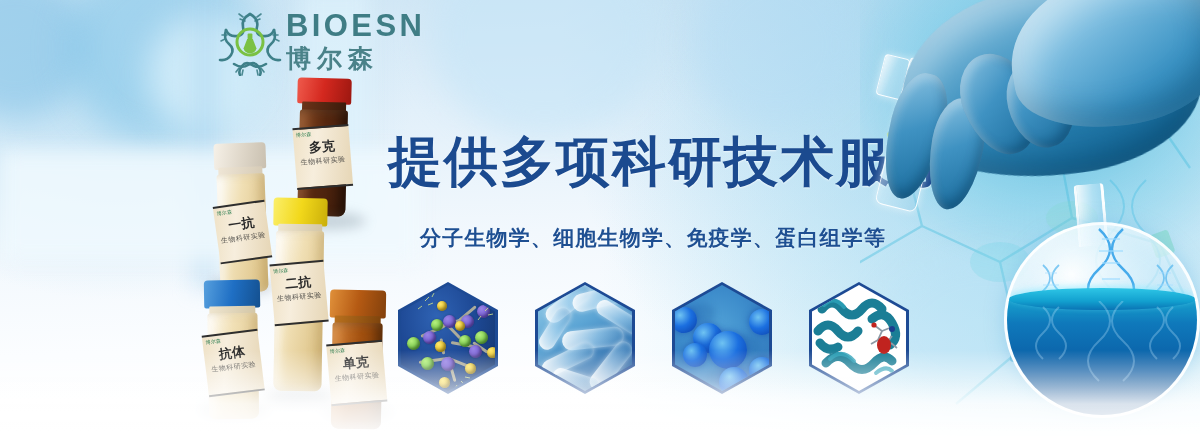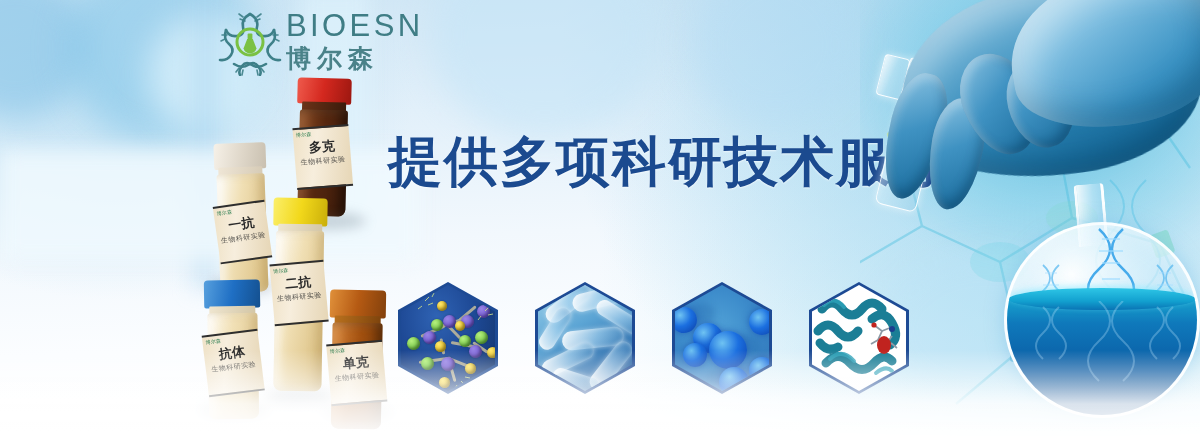--- a/index.html
+++ b/index.html
@@ -39,21 +39,21 @@
     position:absolute; right:-40px; top:-60px; width:400px; height:330px;
     background:radial-gradient(ellipse at 55% 45%, rgba(24,158,200,.55) 0%, rgba(70,190,222,.28) 45%, rgba(255,255,255,0) 72%);
     filter:blur(6px);
   }
 
   
   #logo{ position:absolute; left:216px; top:6px; width:200px; height:74px; }
   .logo-mark{ position:absolute; left:0; top:2px; width:68px; height:68px; }
   .logo-text{ position:absolute; left:70px; top:4px; }
   .logo-en{
-    font-size:31px; font-weight:normal; letter-spacing:3.4px;
+    font-size:31px; font-weight:bold; letter-spacing:3.4px;
     color:#3f7d85; line-height:32px; font-family:"Liberation Sans",sans-serif;
   }
   .logo-cn{
     font-size:25px; font-weight:bold; letter-spacing:6px;
     color:#4a8289; line-height:30px; margin-top:2px;
     font-family:"DejaVu Sans",sans-serif;
   }
 
   
   #headline{
@@ -251,20 +251,21 @@
         </g>
       </svg>
     </div>
     <div class="logo-text">
       <div class="logo-en">BIOESN</div>
       <div class="logo-cn">博尔森</div>
     </div>
   </div>
 
   <div id="headline">提供多项科研技术服务</div>
+  <div id="subheadline">分子生物学、细胞生物学、免疫学、蛋白组学等</div>
 
   <div class="shadow" style="left:208px; top:278px; width:66px; height:16px;"></div>
   <div class="vial" style="left:214px; top:143px; width:58px; height:150px; transform:rotate(-2deg);">
     <div class="cap" style="width:52px; height:26px; left:2px;
          background:linear-gradient(100deg,#f6f1e8,#ded6c8 55%,#c9c0b0);"></div>
     <div class="neck" style="left:6px; top:24px; width:44px; height:9px;
          background:linear-gradient(100deg,#efe6d6,#d6cbb6);"></div>
     <div class="body" style="left:4px; top:31px; width:48px; height:118px;
          background:linear-gradient(100deg,rgba(255,252,244,.92),#f0dfb4 40%,#d9bd7e 100%);
          box-shadow:inset -6px 0 10px rgba(150,120,60,.28), inset 6px 0 10px rgba(255,255,255,.5);"></div>

